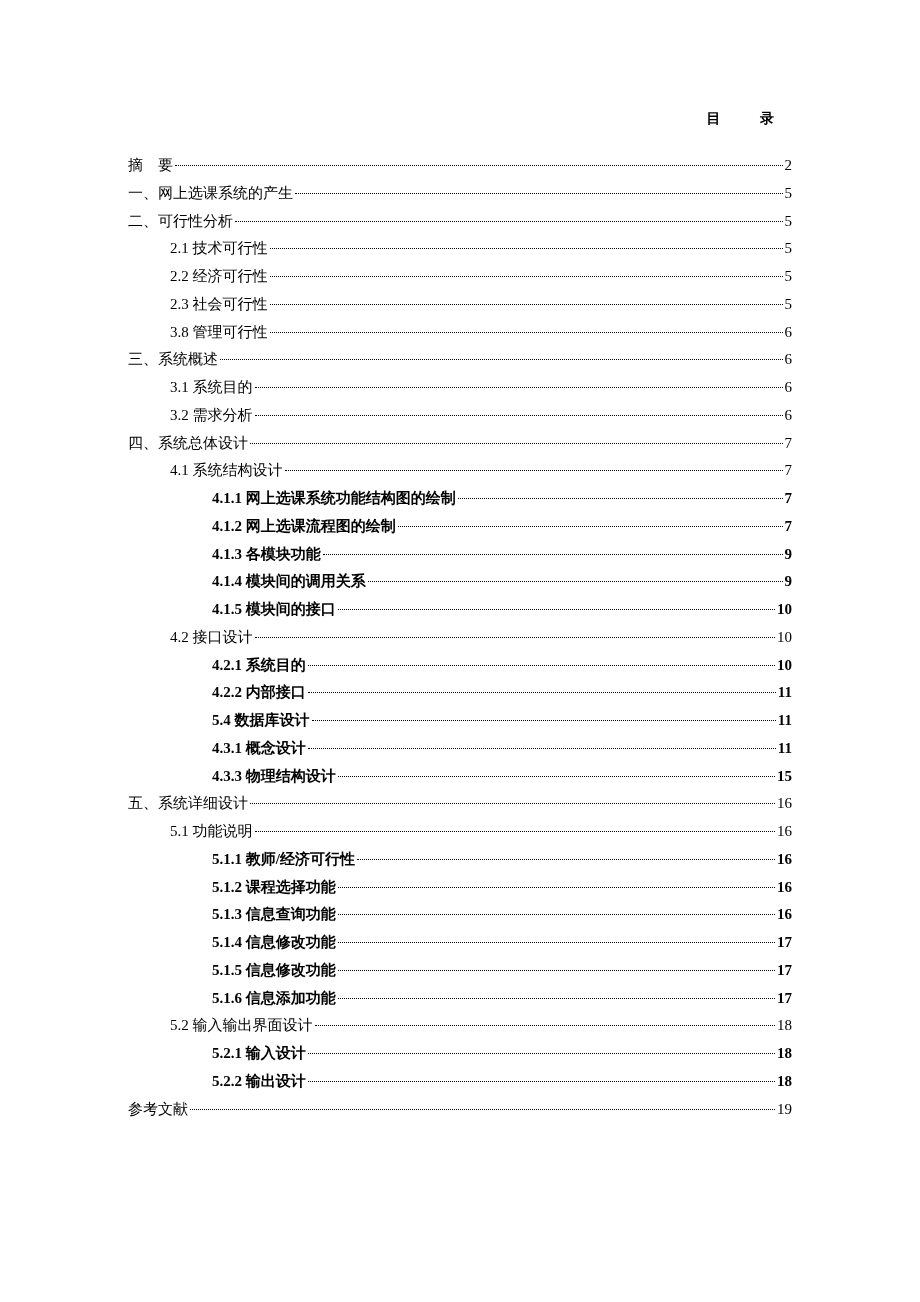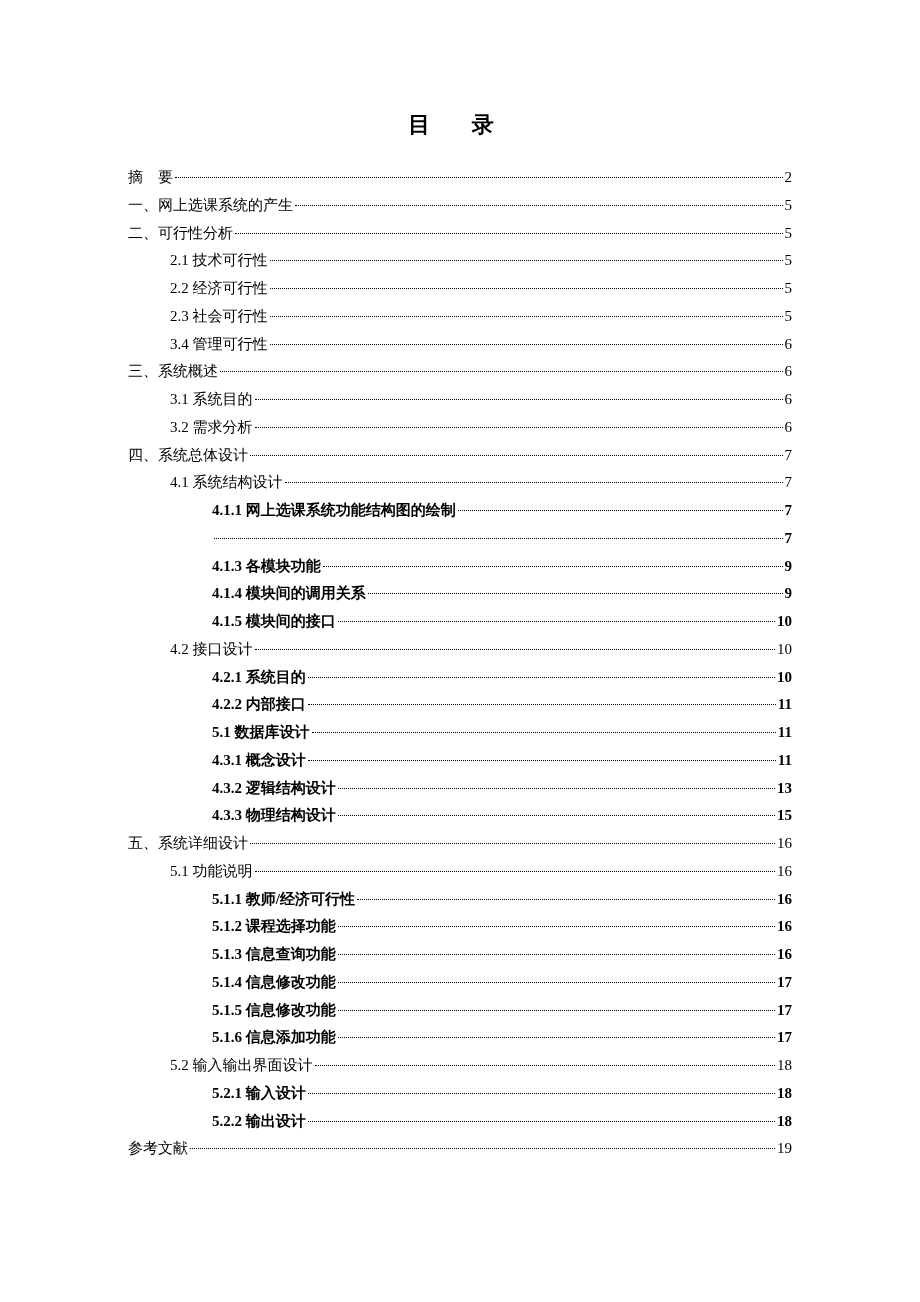--- a/index.html
+++ b/index.html
@@ -5,22 +5,22 @@
   * { margin: 0; padding: 0; box-sizing: border-box; }
   body {
     background: #fff;
     width: 920px;
     height: 1302px;
     font-family: "SimSun", "宋体", serif;
     color: #000;
     padding: 110px 128px 0 128px;
   }
   .title {
-    text-align: center;
-    font-size: 22px;
+    text-align: right;
+    font-size: 14px;
     font-weight: bold;
     letter-spacing: 18px;
     margin-bottom: 24px;
   }
   .toc {
     font-size: 15px;
     line-height: 1.85;
   }
   .row {
     display: flex;
@@ -74,21 +74,21 @@
       <span class="label">2.2 经济可行性</span>
       <span class="dots"></span>
       <span class="pg">5</span>
     </div>
     <div class="row lvl-1">
       <span class="label">2.3 社会可行性</span>
       <span class="dots"></span>
       <span class="pg">5</span>
     </div>
     <div class="row lvl-1">
-      <span class="label">3.4 管理可行性</span>
+      <span class="label">3.8 管理可行性</span>
       <span class="dots"></span>
       <span class="pg">6</span>
     </div>
     <div class="row lvl-0">
       <span class="label">三、系统概述</span>
       <span class="dots"></span>
       <span class="pg">6</span>
     </div>
     <div class="row lvl-1">
       <span class="label">3.1 系统目的 </span>
@@ -109,20 +109,21 @@
       <span class="label">4.1 系统结构设计 </span>
       <span class="dots"></span>
       <span class="pg">7</span>
     </div>
     <div class="row lvl-2">
       <span class="label">4.1.1 网上选课系统功能结构图的绘制</span>
       <span class="dots"></span>
       <span class="pg">7</span>
     </div>
     <div class="row lvl-2">
+      <span class="label">4.1.2 网上选课流程图的绘制</span>
       <span class="dots"></span>
       <span class="pg">7</span>
     </div>
     <div class="row lvl-2">
       <span class="label">4.1.3 各模块功能</span>
       <span class="dots"></span>
       <span class="pg">9</span>
     </div>
     <div class="row lvl-2">
       <span class="label">4.1.4 模块间的调用关系</span>
@@ -143,33 +144,28 @@
       <span class="label">4.2.1 系统目的 </span>
       <span class="dots"></span>
       <span class="pg">10</span>
     </div>
     <div class="row lvl-2">
       <span class="label">4.2.2 内部接口</span>
       <span class="dots"></span>
       <span class="pg">11</span>
     </div>
     <div class="row lvl-2">
-      <span class="label">5.1 数据库设计 </span>
+      <span class="label">5.4 数据库设计 </span>
       <span class="dots"></span>
       <span class="pg">11</span>
     </div>
     <div class="row lvl-2">
       <span class="label">4.3.1 概念设计</span>
       <span class="dots"></span>
       <span class="pg">11</span>
-    </div>
-    <div class="row lvl-2">
-      <span class="label">4.3.2 逻辑结构设计</span>
-      <span class="dots"></span>
-      <span class="pg">13</span>
     </div>
     <div class="row lvl-2">
       <span class="label">4.3.3 物理结构设计</span>
       <span class="dots"></span>
       <span class="pg">15</span>
     </div>
     <div class="row lvl-0">
       <span class="label">五、系统详细设计</span>
       <span class="dots"></span>
       <span class="pg">16</span>

